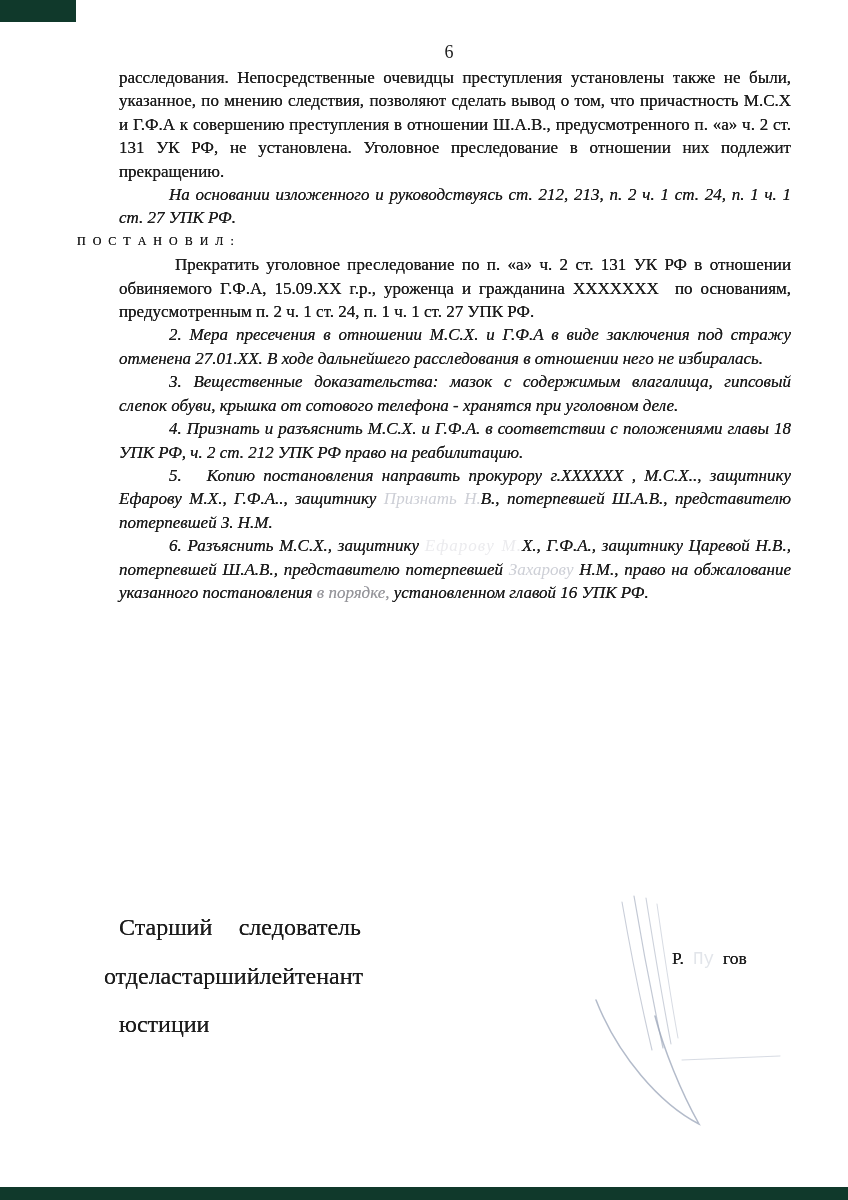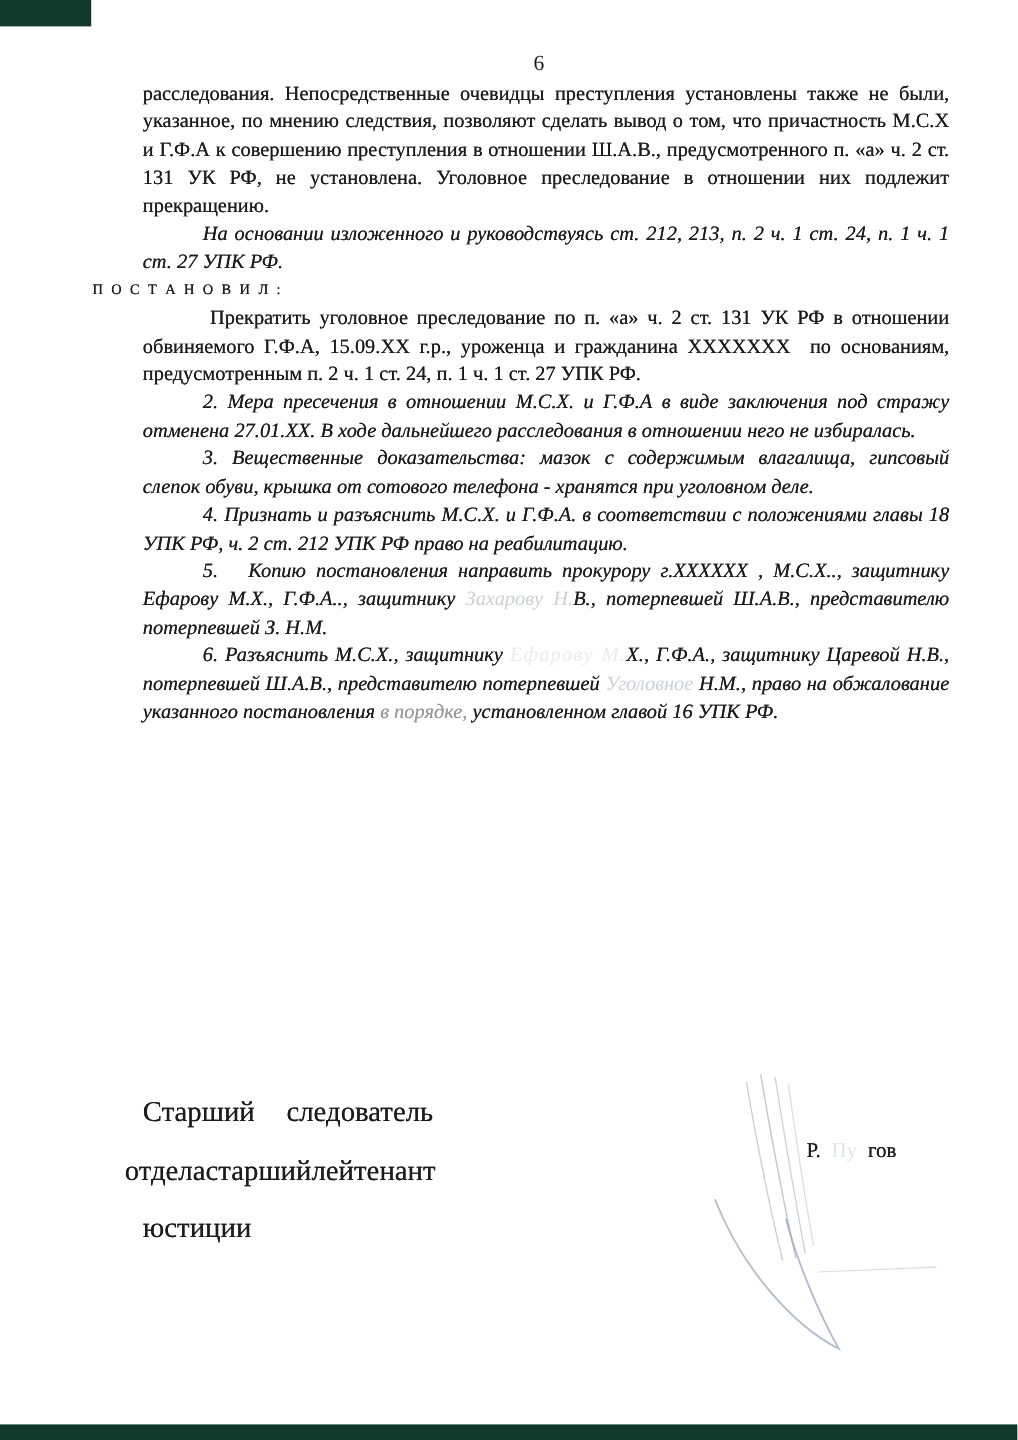--- a/index.html
+++ b/index.html
@@ -35,41 +35,41 @@
     position:absolute;left:119px;top:914px;width:268px;
     font-size:24px;text-shadow:0 0 .35px currentColor;
   }
   #signature-block .sig-line{margin-bottom:21.5px;white-space:nowrap;}
   #sig-line-1{display:flex;justify-content:space-between;width:242px;}
   #sig-line-2{width:244px;display:flex;justify-content:flex-end;}
   #signer-name{
     position:absolute;left:672px;top:948px;font-size:17.5px;
     text-shadow:0 0 .35px currentColor;white-space:nowrap;
   }
-  #signer-name .ghost-mid{color:#e2e5ea;text-shadow:none;margin:0 9px;}
+  #signer-name .ghost-mid{color:#e2e5ea;text-shadow:none;margin:0 9px;font-family:Liberation Mono, monospace;}
   #handwritten-signature{position:absolute;left:560px;top:878px;}
 </style>
 </head>
 <body>
 
 <div id="corner-mark" class="scan-mark"></div>
 <div id="bottom-mark" class="scan-mark"></div>
 
 <div id="page-number">6</div>
 
 <div id="doc">
   <p>расследования. Непосредственные очевидцы преступления установлены также не были, указанное, по мнению следствия, позволяют сделать вывод о том, что причастность М.С.Х и Г.Ф.А к совершению преступления в отношении Ш.А.В., предусмотренного п. «а» ч. 2 ст. 131 УК РФ, не установлена. Уголовное преследование в отношении них подлежит прекращению.</p>
   <p class="ind">На основании изложенного и руководствуясь ст. 212, 213, п. 2 ч. 1 ст. 24, п. 1 ч. 1 ст. 27 УПК РФ.</p>
   <p id="resolution-heading">П О С Т А Н О В И Л :</p>
   <p class="ind2">Прекратить уголовное преследование по п. «а» ч. 2 ст. 131 УК РФ в отношении обвиняемого Г.Ф.А, 15.09.ХХ г.р., уроженца и гражданина ХХХХХХХ&nbsp; по основаниям, предусмотренным п. 2 ч. 1 ст. 24, п. 1 ч. 1 ст. 27 УПК РФ.</p>
   <p class="ind">2. Мера пресечения в отношении М.С.Х. и Г.Ф.А в виде заключения под стражу отменена 27.01.ХХ. В ходе дальнейшего расследования в отношении него не избиралась.</p>
   <p class="ind">3. Вещественные доказательства: мазок с содержимым влагалища, гипсовый слепок обуви, крышка от сотового телефона - хранятся при уголовном деле.</p>
   <p class="ind">4. Признать и разъяснить М.С.Х. и Г.Ф.А. в соответствии с положениями главы 18 УПК РФ, ч. 2 ст. 212 УПК РФ право на реабилитацию.</p>
-  <p class="ind"><span>5.&nbsp;&nbsp;&nbsp;Копию постановления направить прокурору г.ХХХХХХ , М.С.Х.., защитнику Ефарову М.Х., Г.Ф.А.., защитнику </span><span class="ghost">Захарову Н.</span><span>В., потерпевшей Ш.А.В., представителю потерпевшей З. Н.М.</span></p>
-  <p class="ind"><span>6. Разъяснить М.С.Х., защитнику </span><span class="ghost-faint">Ефарову М.</span><span>Х., Г.Ф.А., защитнику Царевой Н.В., потерпевшей Ш.А.В., представителю потерпевшей </span><span class="ghost">Уголовное</span><span> Н.М., право на обжалование указанного постановления </span><span class="faded">в порядке,</span><span> установленном главой 16 УПК РФ.</span></p>
+  <p class="ind"><span>5.&nbsp;&nbsp;&nbsp;Копию постановления направить прокурору г.ХХХХХХ , М.С.Х.., защитнику Ефарову М.Х., Г.Ф.А.., защитнику </span><span class="ghost">Признать Н.</span><span>В., потерпевшей Ш.А.В., представителю потерпевшей З. Н.М.</span></p>
+  <p class="ind"><span>6. Разъяснить М.С.Х., защитнику </span><span class="ghost-faint">Ефарову М.</span><span>Х., Г.Ф.А., защитнику Царевой Н.В., потерпевшей Ш.А.В., представителю потерпевшей </span><span class="ghost">Захарову</span><span> Н.М., право на обжалование указанного постановления </span><span class="faded">в порядке,</span><span> установленном главой 16 УПК РФ.</span></p>
 </div>
 
 <div id="signature-block">
   <div class="sig-line" id="sig-line-1">
     <span>Старший</span>
     <span>следователь</span>
   </div>
   <div class="sig-line" id="sig-line-2">
     <span>отдела</span>
     <span>старший</span>

